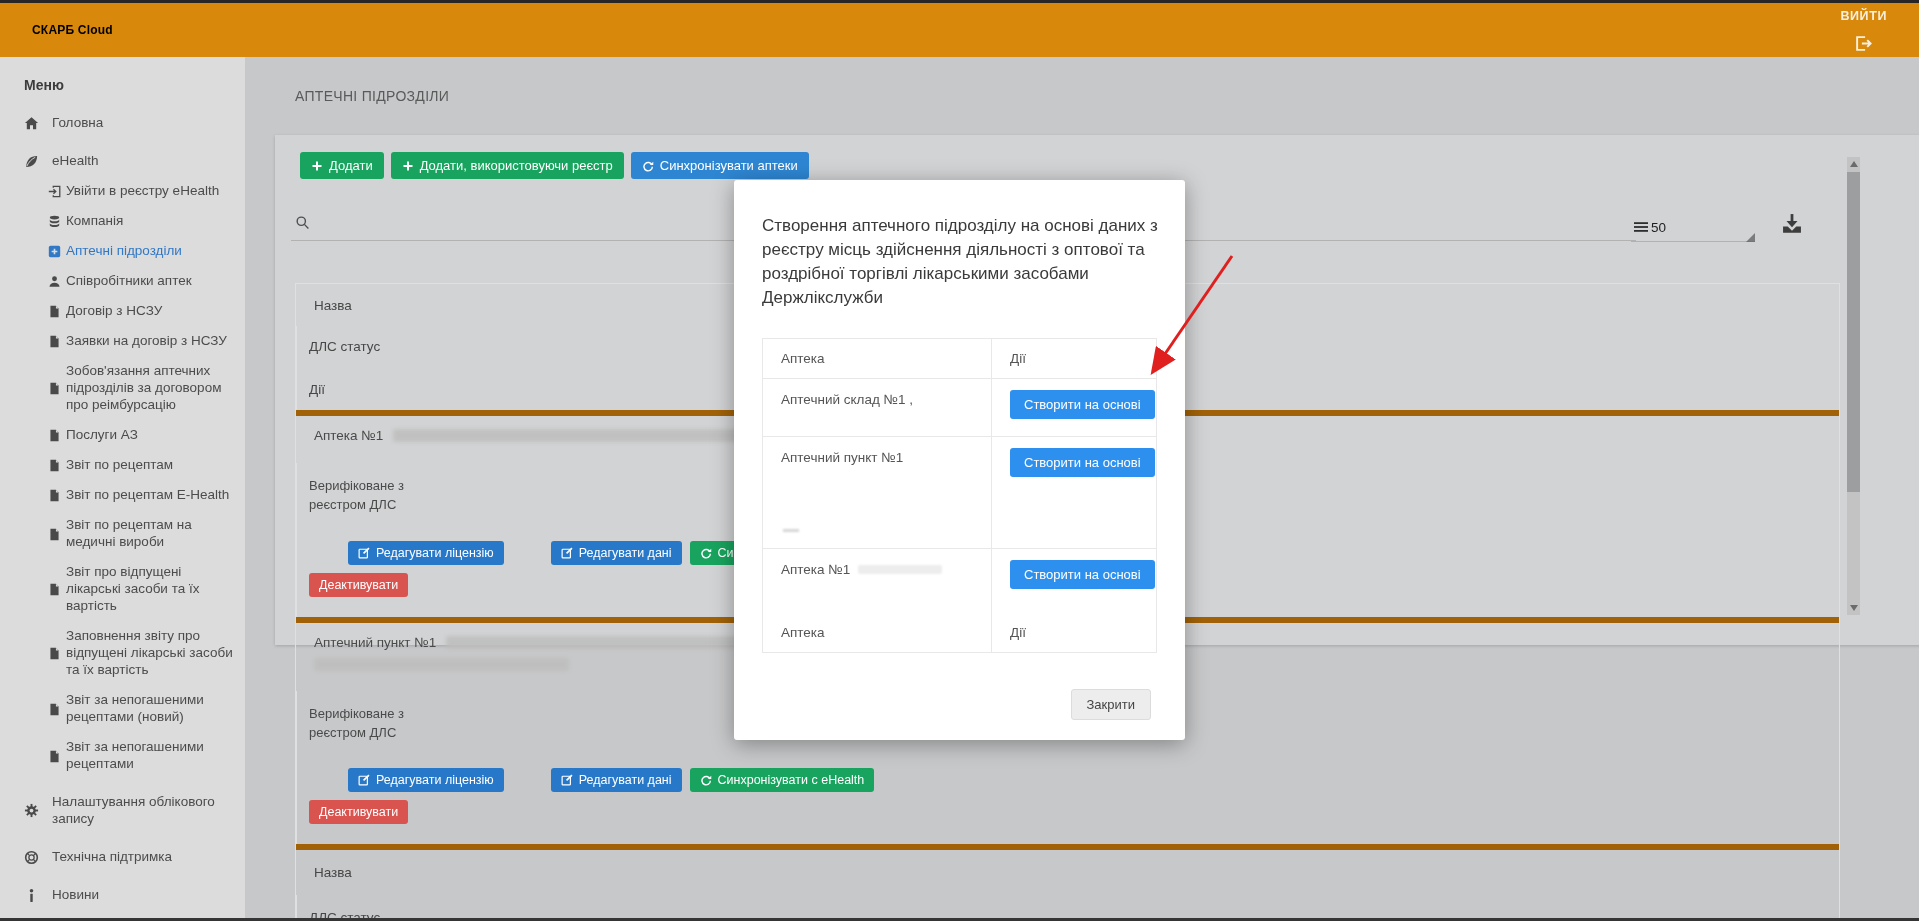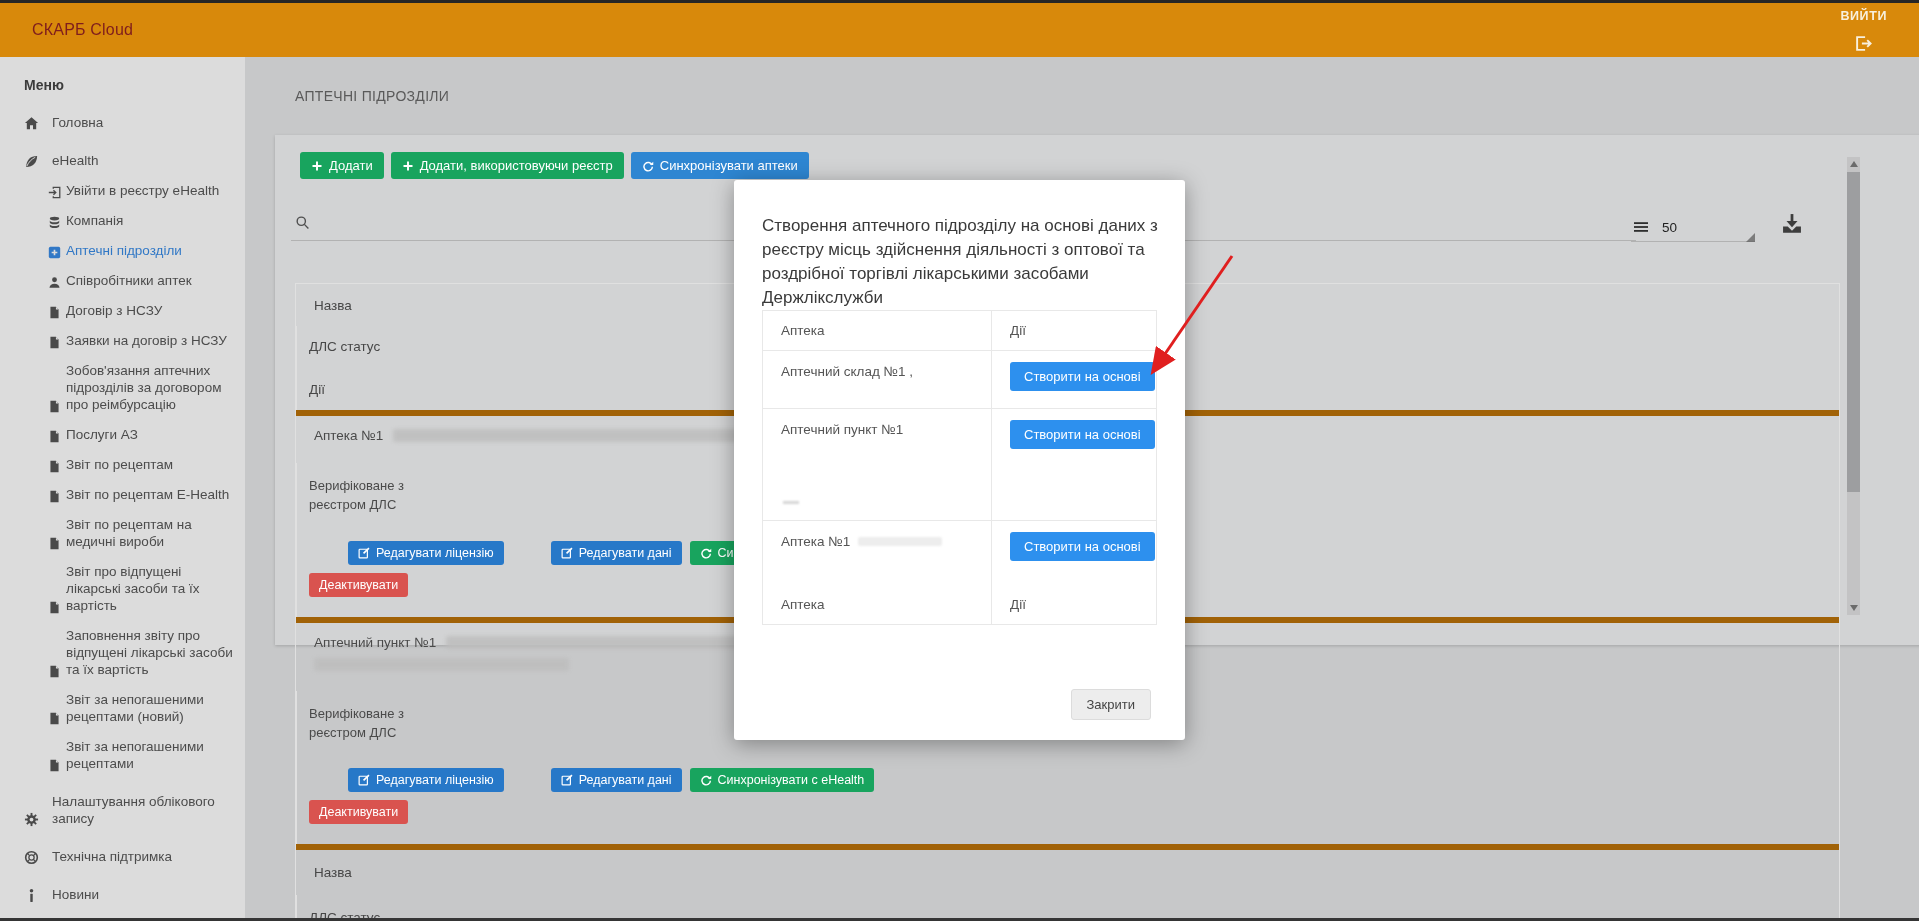--- a/index.html
+++ b/index.html
@@ -8,49 +8,49 @@
   }
   *{box-sizing:border-box; margin:0; padding:0;}
   body{font-family:"Liberation Sans", sans-serif; background:#8a8a8a;}
   #screen{position:relative; width:1919px; height:921px; overflow:hidden; background:#c7c8c9; font-size:13.5px; color:#4a4a4a;}
   .edge-strip{position:absolute; left:0; width:1919px; background:#262626;}
   .edge-top{top:0; height:3px;}
   .edge-bottom{bottom:0; height:3px; background:#353535;}
 
   
   .appbar{position:absolute; top:3px; left:0; width:1919px; height:54px; background:var(--header-bg); display:flex; align-items:center; justify-content:space-between; padding:0 32px;}
-  .brand{color:#7f1d1d; font-size:16px; letter-spacing:.2px;}
+  .brand{color:#000000; font-size:12px; letter-spacing:.2px;font-weight:bold;}
   .logout{display:flex; align-items:center; gap:12px; color:#f8f0de; cursor:pointer;flex-direction:column;}
   .logout-label{font-size:12.5px; font-weight:bold; letter-spacing:.6px;}
   .logout .ic{width:17px; height:17px; color:#f8f0de;}
 
   
   .sidebar{position:absolute; top:57px; left:0; width:245px; height:861px; background:#dcdcdc; padding:20px 8px 10px 24px; overflow:hidden;}
   .sidebar-title{font-size:14px; font-weight:bold; color:#3c3c3c; margin-bottom:6px;}
-  .side-item{display:flex; align-items:flex-end; margin-top:13px; cursor:pointer; color:#4c4c4c; line-height:17px;}
+  .side-item{display:flex; align-items:center; margin-top:13px; cursor:pointer; color:#4c4c4c; line-height:17px;}
   .side-item.lvl0{margin-top:21px;}
   .side-item.lvl1{padding-left:24px;}
   .side-item .ic{flex:0 0 auto; width:15px; height:15px; margin:1px 13px 0 0; color:#4a4a4a;}
   .side-item.lvl1 .ic{width:13px; height:13px; margin:2px 5px 0 0;}
   .side-label{max-width:180px;}
   .side-item.active, .side-item.active .ic{color:var(--link-blue);}
 
   
   .page-title{position:absolute; left:295px; top:88px; font-size:14px; color:#5a5a5a; letter-spacing:.3px;}
   .card{position:absolute; left:275px; top:135px; width:1832px; height:510px; background:#d2d3d4; box-shadow:0 1px 3px rgba(0,0,0,.18);}
 
   .toolbar{position:absolute; left:25px; top:17px; display:flex; gap:7px;}
   .tbtn{display:inline-flex; align-items:center; gap:6px; border:none; border-radius:3px; color:#fff; font-size:13px; padding:6px 11px; cursor:pointer; font-family:inherit;}
   .tbtn .ic{width:12px; height:12px; color:#fff;}
   .btn-green{background:var(--green);}
   .btn-toolbar-blue{background:var(--toolbar-blue);}
 
   .search-ic{position:absolute; left:20px; top:80px; width:15px; height:15px; color:#4f4f4f;}
   .search-input{position:absolute; left:16px; top:76px; width:1345px; height:30px; background:transparent; border:none; border-bottom:1px solid #b2b2b2; outline:none; font-size:14px; color:#333; padding-left:24px; font-family:inherit;}
-  .pagesize{position:absolute; left:1356px; top:78px; width:124px; height:29px; border-bottom:1px solid #b2b2b2; display:flex; align-items:center; gap:13px; padding:0 2px; cursor:pointer;}
+  .pagesize{position:absolute; left:1356px; top:78px; width:124px; height:29px; border-bottom:1px solid #b2b2b2; display:flex; align-items:center; gap:2px; padding:0 2px; cursor:pointer;}
   .pagesize .ic{width:16px; height:16px; color:#2e2e2e;}
   .pagesize-value{font-size:13.5px; color:#1f1f1f;}
   .resize-corner{position:absolute; left:1471px; top:98px; width:0; height:0; border-left:9px solid transparent; border-bottom:9px solid #5f5f5f; opacity:.75;}
   .download-btn{position:absolute; left:1506px; top:77px; width:22px; height:22px; color:#3d3d3d; cursor:pointer; background:none; border:none;}
   .download-btn .ic{width:20px; height:20px;}
 
   
   .data-table{position:absolute; left:20px; top:148px; width:1545px; border:1px solid #e0e0e0; border-bottom:none;}
   .t-row{display:flex; border-bottom:6px solid #a16207; align-items:stretch;flex-direction:column;}
   .cell{padding:12px 18px;}
@@ -77,21 +77,21 @@
   .sb-btn{position:absolute; left:0; width:13px; height:14px; background:#c3c3c4; border:none; cursor:pointer;}
   .sb-up{top:0;} .sb-down{bottom:0;}
   .sb-btn::after{content:""; position:absolute; left:2.5px;}
   .sb-up::after{top:4px; border-left:4px solid transparent; border-right:4px solid transparent; border-bottom:6px solid #6b6b6b;}
   .sb-down::after{bottom:4px; border-left:4px solid transparent; border-right:4px solid transparent; border-top:6px solid #6b6b6b;}
   .sb-thumb{position:absolute; left:0; top:15px; width:13px; height:320px; background:#9d9ea0; cursor:pointer;}
 
   
   .modal{position:absolute; left:734px; top:180px; width:451px; height:560px; background:#fff; border-radius:3px; box-shadow:0 4px 22px rgba(0,0,0,.35); padding:34px 28px; z-index:40;}
   .modal-title{font-size:17px; line-height:24px; color:#3a3a3a; width:398px;}
-  .modal-table{border:1px solid #e8e8e8; width:395px;}
+  .modal-table{margin-top:28px; border:1px solid #e8e8e8; width:395px;}
   .m-row{display:flex; border-bottom:1px solid #e8e8e8; position:relative;}
   .m-row:last-child{border-bottom:none;}
   .m-c1{width:228px; padding:13px 18px; font-size:13.5px; color:#555;}
   .m-c2{flex:1; border-left:1px solid #e8e8e8; padding:11px 0 0 18px;}
   .m-head, .m-foot{min-height:40px;}
   .m-head .m-c1,.m-head .m-c2,.m-foot .m-c1,.m-foot .m-c2{display:flex; align-items:center; padding-top:0; padding-bottom:0; color:#555;}
   #modal-rows .m-row:nth-child(1){height:58px;}
   #modal-rows .m-row:nth-child(2){height:112px;}
   #modal-rows .m-row:nth-child(3){height:63px;}
   .btn-create{background:var(--modal-blue); color:#fff; border:none; border-radius:3px; font-size:13px; padding:7px 14px; cursor:pointer; font-family:inherit;}

